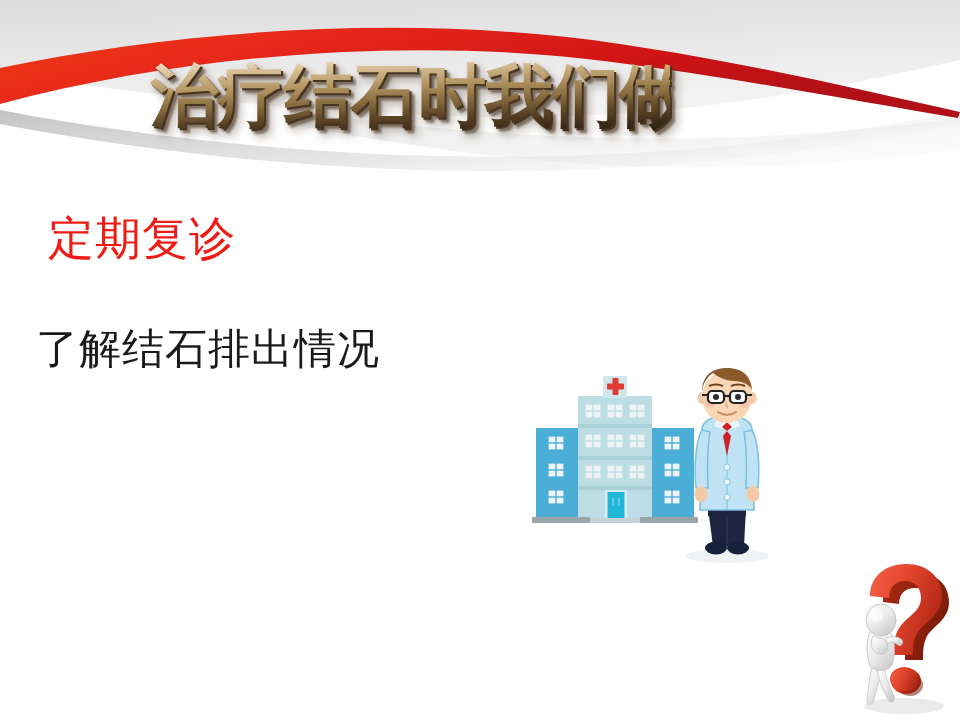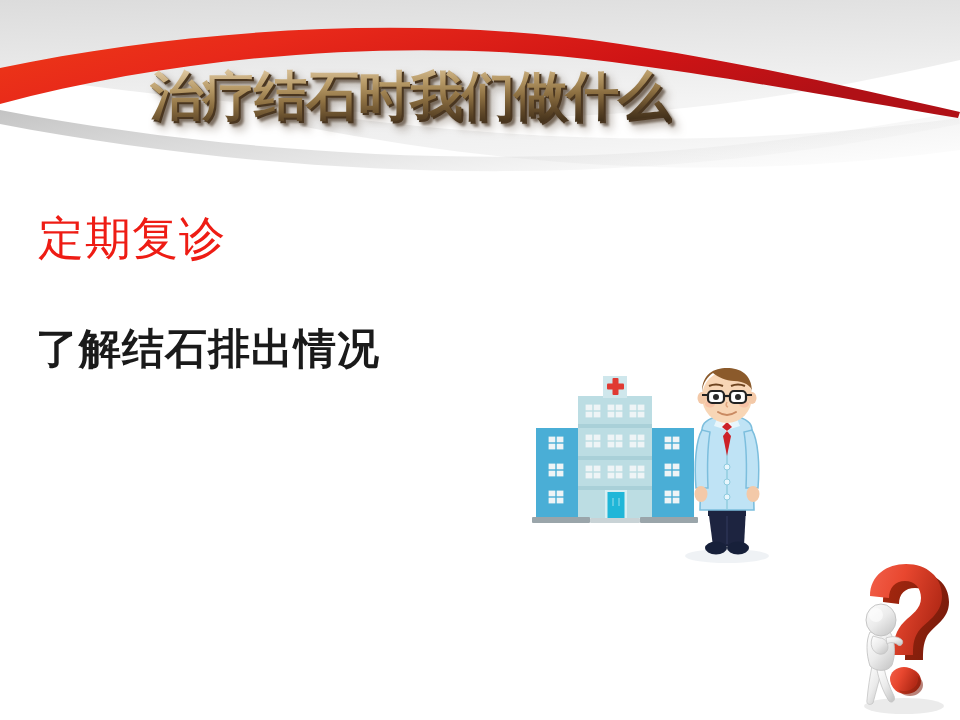--- a/index.html
+++ b/index.html
@@ -31,21 +31,21 @@
 
   
   .slide-title {
     position: absolute;
     left: 150px;
     top: 62px;
     width: 520px;
     height: 70px;
     font-family: "DejaVu Serif", "Liberation Serif", serif;
     font-weight: bold;
-    font-size: 53px;
+    font-size: 68px;
     line-height: 66px;
     letter-spacing: -1px;
     white-space: nowrap;
     background: linear-gradient(178deg,
         #efe3cc 0%,
         #d8c097 14%,
         #b79a67 33%,
         #8d7042 52%,
         #5c4527 72%,
         #3b2b17 88%,
@@ -66,28 +66,28 @@
     left: 36px;
     top: 212px;
     width: 480px;
   }
   .lead-line {
     font-size: 46px;
     line-height: 52px;
     color: #ee1c14;
     font-weight: normal;
     white-space: nowrap;
-    margin: 0 0 60px 2px;
+    margin: 0 0 60px 12px;
     letter-spacing: 1px;
   }
   .body-line {
     font-size: 42px;
     line-height: 50px;
     color: #1a1a1a;
-    font-weight: bold;
+    font-weight: normal;
     white-space: nowrap;
     margin: 0 0 42px 0;
     letter-spacing: 1px;
   }
 
   
   .clipart-hospital-doctor {
     position: absolute;
     left: 530px;
     top: 368px;

